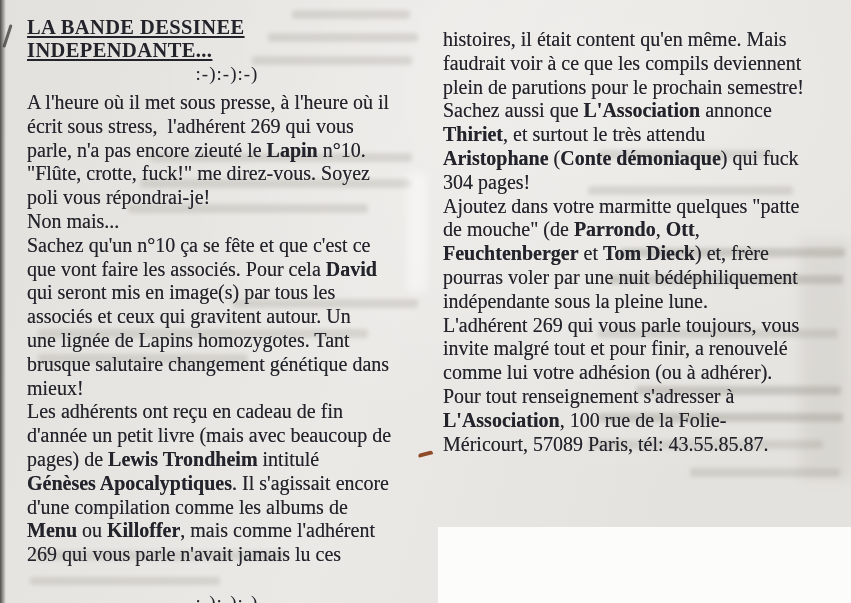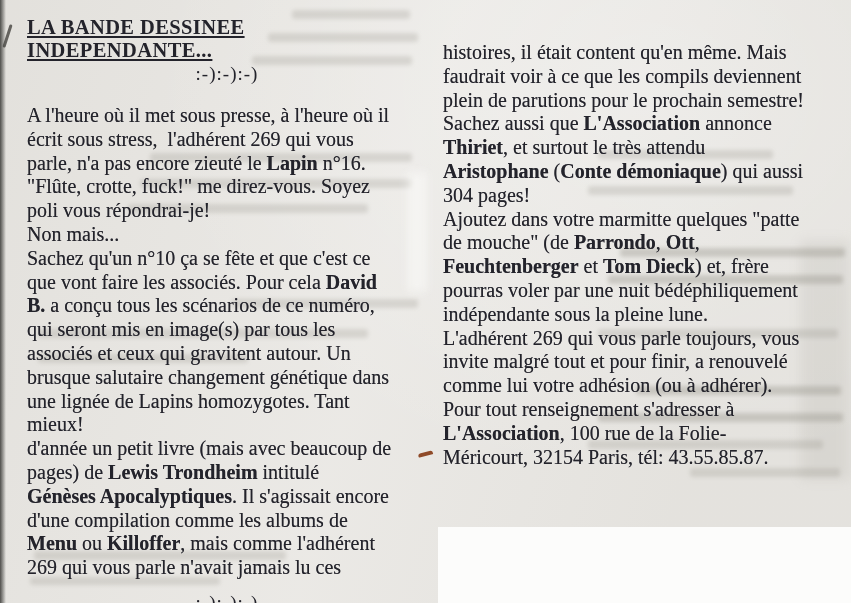--- a/index.html
+++ b/index.html
@@ -27,21 +27,21 @@
     text-decoration: underline;
     text-decoration-thickness: 2px;
     text-underline-offset: 2px;
     letter-spacing: 0.4px;
     white-space: pre;
   }
   .smiley {
     font-size:19px; line-height:24px; text-align:center;
     color: var(--ink, #23232b); letter-spacing:1px;
   }
-  .lines { margin-top:18px; }
+  .lines { margin-top:5px; }
   .tline {
     white-space:pre; font-size:20px; line-height:23.8px;
     color: var(--ink, #23232b);
     text-shadow: 0 0 0.5px rgba(35,35,43,0.55);
   }
   .tline .b { font-weight:bold; }
 
   .bottom-smiley {
     position:absolute; left:27px; top:592px; width:400px;
     text-align:center; font-size:19px; letter-spacing:1px;
@@ -107,61 +107,61 @@
   <div class="gutter-light"></div>
   <div class="white-patch"></div>
 
   <div class="col col-left">
     <div class="title-line">LA BANDE DESSINEE</div>
     <div class="title-line">INDEPENDANTE...</div>
     <div class="smiley">:-):-):-)</div>
     <div class="lines" id="left-lines">
         <div class="tline"><span>A l'heure où il met sous presse, à l'heure où il</span></div>
         <div class="tline"><span>écrit sous stress,  l'adhérent 269 qui vous</span></div>
-        <div class="tline"><span>parle, n'a pas encore zieuté le </span><span class="b">Lapin</span><span> n°16.</span></div>
+        <div class="tline"><span>parle, n'a pas encore zieuté le </span><span class="b">Lapin</span><span> n°10.</span></div>
         <div class="tline"><span>"Flûte, crotte, fuck!" me direz-vous. Soyez</span></div>
         <div class="tline"><span>poli vous répondrai-je!</span></div>
         <div class="tline"><span>Non mais...</span></div>
         <div class="tline"><span>Sachez qu'un n°10 ça se fête et que c'est ce</span></div>
         <div class="tline"><span>que vont faire les associés. Pour cela </span><span class="b">David</span></div>
-        <div class="tline"><span class="b">B.</span><span> a conçu tous les scénarios de ce numéro,</span></div>
         <div class="tline"><span>qui seront mis en image(s) par tous les</span></div>
         <div class="tline"><span>associés et ceux qui gravitent autour. Un</span></div>
+        <div class="tline"><span>une lignée de Lapins homozygotes. Tant</span></div>
         <div class="tline"><span>brusque salutaire changement génétique dans</span></div>
-        <div class="tline"><span>une lignée de Lapins homozygotes. Tant</span></div>
         <div class="tline"><span>mieux!</span></div>
+        <div class="tline"><span>Les adhérents ont reçu en cadeau de fin</span></div>
         <div class="tline"><span>d'année un petit livre (mais avec beaucoup de</span></div>
         <div class="tline"><span>pages) de </span><span class="b">Lewis Trondheim</span><span> intitulé</span></div>
         <div class="tline"><span class="b">Génèses Apocalyptiques</span><span>. Il s'agissait encore</span></div>
         <div class="tline"><span>d'une compilation comme les albums de</span></div>
         <div class="tline"><span class="b">Menu</span><span> ou </span><span class="b">Killoffer</span><span>, mais comme l'adhérent</span></div>
         <div class="tline"><span>269 qui vous parle n'avait jamais lu ces</span></div>
       </div>
   </div>
 
   <div class="col col-right">
     <div class="lines" id="right-lines">
         <div class="tline"><span>histoires, il était content qu'en même. Mais</span></div>
         <div class="tline"><span>faudrait voir à ce que les compils deviennent</span></div>
         <div class="tline"><span>plein de parutions pour le prochain semestre!</span></div>
         <div class="tline"><span>Sachez aussi que </span><span class="b">L'Association</span><span> annonce</span></div>
         <div class="tline"><span class="b">Thiriet</span><span>, et surtout le très attendu</span></div>
-        <div class="tline"><span class="b">Aristophane</span><span> (</span><span class="b">Conte démoniaque</span><span>) qui aussi</span></div>
+        <div class="tline"><span class="b">Aristophane</span><span> (</span><span class="b">Conte démoniaque</span><span>) qui fuck</span></div>
         <div class="tline"><span>304 pages!</span></div>
         <div class="tline"><span>Ajoutez dans votre marmitte quelques "patte</span></div>
         <div class="tline"><span>de mouche" (de </span><span class="b">Parrondo</span><span>, </span><span class="b">Ott</span><span>,</span></div>
         <div class="tline"><span class="b">Feuchtenberger</span><span> et </span><span class="b">Tom Dieck</span><span>) et, frère</span></div>
         <div class="tline"><span>pourras voler par une nuit bédéphiliquement</span></div>
         <div class="tline"><span>indépendante sous la pleine lune.</span></div>
         <div class="tline"><span>L'adhérent 269 qui vous parle toujours, vous</span></div>
         <div class="tline"><span>invite malgré tout et pour finir, a renouvelé</span></div>
         <div class="tline"><span>comme lui votre adhésion (ou à adhérer).</span></div>
         <div class="tline"><span>Pour tout renseignement s'adresser à</span></div>
         <div class="tline"><span class="b">L'Association</span><span>, 100 rue de la Folie-</span></div>
-        <div class="tline"><span>Méricourt, 32154 Paris, tél: 43.55.85.87.</span></div>
+        <div class="tline"><span>Méricourt, 57089 Paris, tél: 43.55.85.87.</span></div>
       </div>
   </div>
 
   <div class="bottom-smiley">:-):-):-)</div>
 
   <div class="edge-strip"></div>
   <div class="corner-mark"></div>
   <div class="tick-mark"></div>
 
 </div>

